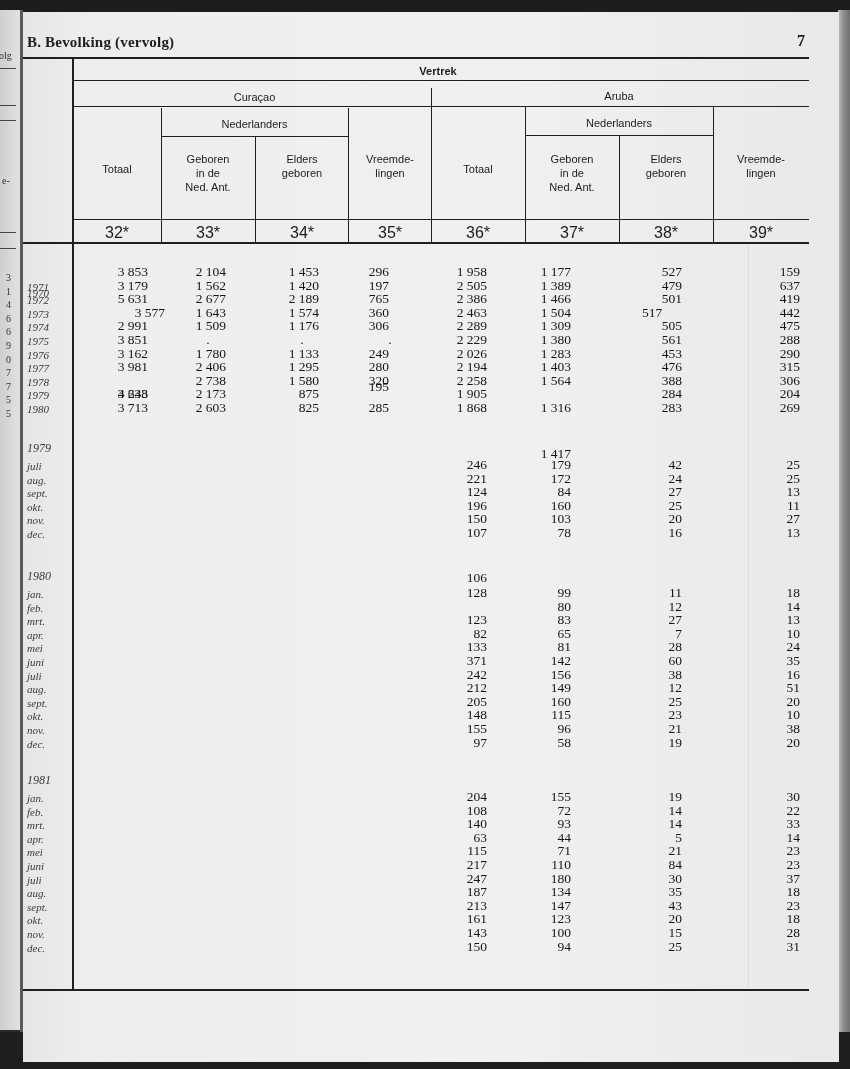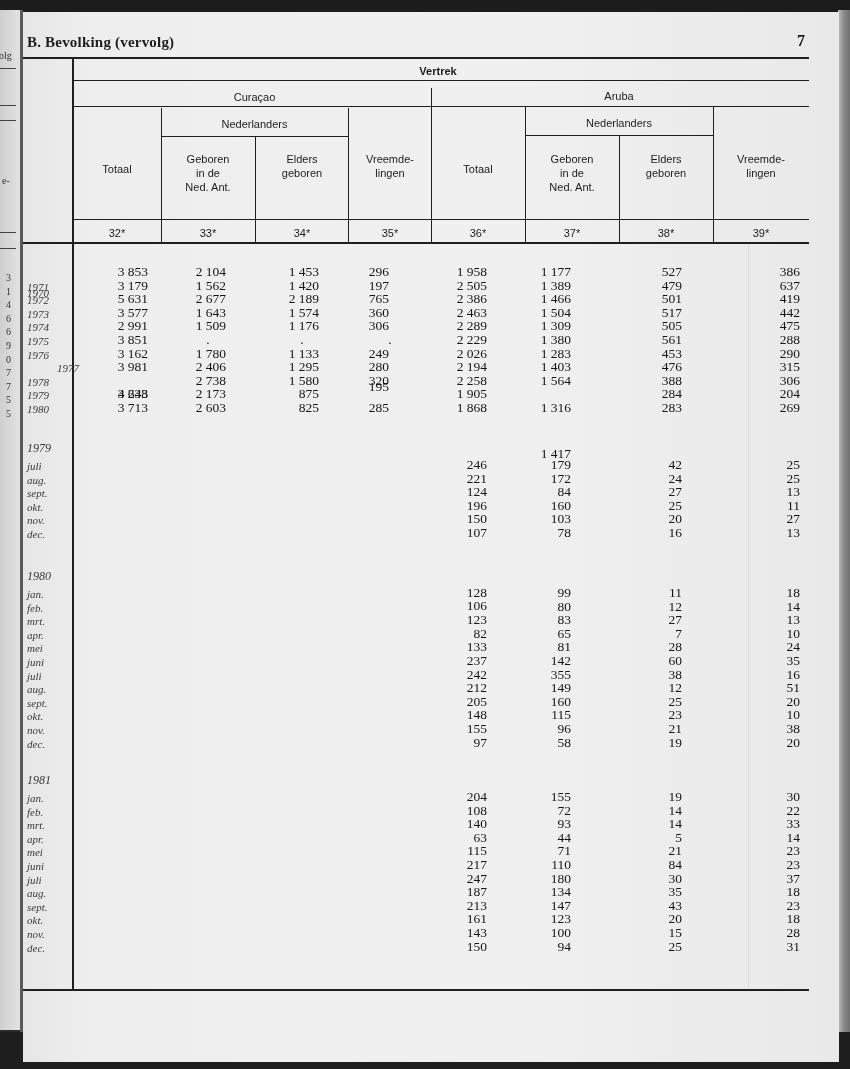--- a/index.html
+++ b/index.html
@@ -33,21 +33,21 @@
   .page-number {
     position: absolute; left: 774px; top: 20px; font-size: 16px; font-weight: bold;
     font-family: "Liberation Serif", serif;
   }
   .hline { position: absolute; background: #1f1f1f; }
   .vline { position: absolute; background: #1f1f1f; }
   .hdr {
     position: absolute; font-family: "Liberation Sans", sans-serif; font-size: 11px;
     text-align: center; color: #1c1c1c; line-height: 14px;
   }
-  .colnum { font-size: 11px; }
+  .colnum { font-size: 16px; }
   .rowlabel {
     position: absolute; left: 4px; font-family: "Liberation Serif", serif; font-style: italic;
     font-size: 11px; color: #3a3a3a; line-height: 12px;
   }
   .cell {
     position: absolute; font-family: "Liberation Serif", serif; font-size: 13.5px;
     text-align: right; color: #151515; line-height: 13.6px; white-space: pre;
   }
 </style>
 </head>
@@ -134,21 +134,21 @@
       <div class="hdr colnum" style="left: 708px; width: 60px; top: 214px;">39*</div>
     </div>
   <div id="rowLabels">
       <div class="rowlabel" style="top: 255px; margin-top: 20px;">1970</div>
       <div class="rowlabel" style="top: 268.6px;">1971</div>
       <div class="rowlabel" style="top: 282.2px;">1972</div>
       <div class="rowlabel" style="top: 295.8px;">1973</div>
       <div class="rowlabel" style="top: 309.4px;">1974</div>
       <div class="rowlabel" style="top: 323px;">1975</div>
       <div class="rowlabel" style="top: 336.6px;">1976</div>
-      <div class="rowlabel" style="top: 350.2px; margin-left: 30px;">1977</div>
+      <div class="rowlabel" style="top: 350.2px;">1977</div>
       <div class="rowlabel" style="top: 363.8px;">1978</div>
       <div class="rowlabel" style="top: 377.4px;">1979</div>
       <div class="rowlabel" style="top: 391px;">1980</div>
       <div class="rowlabel" style="top: 430px; font-size: 12px;">1979</div>
       <div class="rowlabel" style="top: 448px;">juli</div>
       <div class="rowlabel" style="top: 461.6px;">aug.</div>
       <div class="rowlabel" style="top: 475.2px;">sept.</div>
       <div class="rowlabel" style="top: 488.8px;">okt.</div>
       <div class="rowlabel" style="top: 502.4px;">nov.</div>
       <div class="rowlabel" style="top: 516px;">dec.</div>
@@ -180,44 +180,44 @@
       <div class="rowlabel" style="top: 929.6px;">dec.</div>
     </div>
   <div id="cells">
       <div class="cell" style="top: 253px; left: 65px; width: 60px;">3 853</div>
       <div class="cell" style="top: 253px; left: 143px; width: 60px;">2 104</div>
       <div class="cell" style="top: 253px; left: 236px; width: 60px;">1 453</div>
       <div class="cell" style="top: 253px; left: 306px; width: 60px;">296</div>
       <div class="cell" style="top: 253px; left: 404px; width: 60px;">1 958</div>
       <div class="cell" style="top: 253px; left: 488px; width: 60px;">1 177</div>
       <div class="cell" style="top: 253px; left: 599px; width: 60px;">527</div>
-      <div class="cell" style="top: 253px; left: 717px; width: 60px;">386</div>
+      <div class="cell" style="top: 253px; left: 717px; width: 60px;">159</div>
       <div class="cell" style="top: 266.6px; left: 65px; width: 60px;">3 179</div>
       <div class="cell" style="top: 266.6px; left: 143px; width: 60px;">1 562</div>
       <div class="cell" style="top: 266.6px; left: 236px; width: 60px;">1 420</div>
       <div class="cell" style="top: 266.6px; left: 306px; width: 60px;">197</div>
       <div class="cell" style="top: 266.6px; left: 404px; width: 60px;">2 505</div>
       <div class="cell" style="top: 266.6px; left: 488px; width: 60px;">1 389</div>
       <div class="cell" style="top: 266.6px; left: 599px; width: 60px;">479</div>
       <div class="cell" style="top: 266.6px; left: 717px; width: 60px;">637</div>
       <div class="cell" style="top: 280.2px; left: 65px; width: 60px;">5 631</div>
       <div class="cell" style="top: 280.2px; left: 143px; width: 60px;">2 677</div>
       <div class="cell" style="top: 280.2px; left: 236px; width: 60px;">2 189</div>
       <div class="cell" style="top: 280.2px; left: 306px; width: 60px;">765</div>
       <div class="cell" style="top: 280.2px; left: 404px; width: 60px;">2 386</div>
       <div class="cell" style="top: 280.2px; left: 488px; width: 60px;">1 466</div>
       <div class="cell" style="top: 280.2px; left: 599px; width: 60px;">501</div>
       <div class="cell" style="top: 280.2px; left: 717px; width: 60px;">419</div>
-      <div class="cell" style="top: 293.8px; left: 65px; width: 60px;">3 577</div>
+      <div class="cell" style="top: 293.8px; left: 82px; width: 60px;">3 577</div>
       <div class="cell" style="top: 293.8px; left: 143px; width: 60px;">1 643</div>
       <div class="cell" style="top: 293.8px; left: 236px; width: 60px;">1 574</div>
       <div class="cell" style="top: 293.8px; left: 306px; width: 60px;">360</div>
       <div class="cell" style="top: 293.8px; left: 404px; width: 60px;">2 463</div>
       <div class="cell" style="top: 293.8px; left: 488px; width: 60px;">1 504</div>
-      <div class="cell" style="top: 293.8px; left: 599px; width: 60px;">517</div>
+      <div class="cell" style="top: 293.8px; left: 599px; width: 60px; text-align: center;">517</div>
       <div class="cell" style="top: 293.8px; left: 717px; width: 60px;">442</div>
       <div class="cell" style="top: 307.4px; left: 65px; width: 60px;">2 991</div>
       <div class="cell" style="top: 307.4px; left: 143px; width: 60px;">1 509</div>
       <div class="cell" style="top: 307.4px; left: 236px; width: 60px;">1 176</div>
       <div class="cell" style="top: 307.4px; left: 306px; width: 60px;">306</div>
       <div class="cell" style="top: 307.4px; left: 404px; width: 60px;">2 289</div>
       <div class="cell" style="top: 307.4px; left: 488px; width: 60px;">1 309</div>
       <div class="cell" style="top: 307.4px; left: 599px; width: 60px;">505</div>
       <div class="cell" style="top: 307.4px; left: 717px; width: 60px;">475</div>
       <div class="cell" style="top: 321px; left: 65px; width: 60px;">3 851</div>
@@ -289,42 +289,42 @@
       <div class="cell" style="top: 500.4px; left: 599px; width: 60px;">20</div>
       <div class="cell" style="top: 500.4px; left: 717px; width: 60px;">27</div>
       <div class="cell" style="top: 514px; left: 404px; width: 60px;">107</div>
       <div class="cell" style="top: 514px; left: 488px; width: 60px;">78</div>
       <div class="cell" style="top: 514px; left: 599px; width: 60px;">16</div>
       <div class="cell" style="top: 514px; left: 717px; width: 60px;">13</div>
       <div class="cell" style="top: 574px; left: 404px; width: 60px;">128</div>
       <div class="cell" style="top: 574px; left: 488px; width: 60px;">99</div>
       <div class="cell" style="top: 574px; left: 599px; width: 60px;">11</div>
       <div class="cell" style="top: 574px; left: 717px; width: 60px;">18</div>
-      <div class="cell" style="top: 587px; left: 404px; width: 60px;">106</div>
+      <div class="cell" style="top: 559px; left: 404px; width: 60px;">106</div>
       <div class="cell" style="top: 587.6px; left: 488px; width: 60px;">80</div>
       <div class="cell" style="top: 587.6px; left: 599px; width: 60px;">12</div>
       <div class="cell" style="top: 587.6px; left: 717px; width: 60px;">14</div>
       <div class="cell" style="top: 601.2px; left: 404px; width: 60px;">123</div>
       <div class="cell" style="top: 601.2px; left: 488px; width: 60px;">83</div>
       <div class="cell" style="top: 601.2px; left: 599px; width: 60px;">27</div>
       <div class="cell" style="top: 601.2px; left: 717px; width: 60px;">13</div>
       <div class="cell" style="top: 614.8px; left: 404px; width: 60px;">82</div>
       <div class="cell" style="top: 614.8px; left: 488px; width: 60px;">65</div>
       <div class="cell" style="top: 614.8px; left: 599px; width: 60px;">7</div>
       <div class="cell" style="top: 614.8px; left: 717px; width: 60px;">10</div>
       <div class="cell" style="top: 628.4px; left: 404px; width: 60px;">133</div>
       <div class="cell" style="top: 628.4px; left: 488px; width: 60px;">81</div>
       <div class="cell" style="top: 628.4px; left: 599px; width: 60px;">28</div>
       <div class="cell" style="top: 628.4px; left: 717px; width: 60px;">24</div>
-      <div class="cell" style="top: 642px; left: 404px; width: 60px;">237</div>
+      <div class="cell" style="top: 642px; left: 404px; width: 60px;">371</div>
       <div class="cell" style="top: 642px; left: 488px; width: 60px;">142</div>
       <div class="cell" style="top: 642px; left: 599px; width: 60px;">60</div>
       <div class="cell" style="top: 642px; left: 717px; width: 60px;">35</div>
       <div class="cell" style="top: 655.6px; left: 404px; width: 60px;">242</div>
-      <div class="cell" style="top: 655.6px; left: 488px; width: 60px;">355</div>
+      <div class="cell" style="top: 655.6px; left: 488px; width: 60px;">156</div>
       <div class="cell" style="top: 655.6px; left: 599px; width: 60px;">38</div>
       <div class="cell" style="top: 655.6px; left: 717px; width: 60px;">16</div>
       <div class="cell" style="top: 669.2px; left: 404px; width: 60px;">212</div>
       <div class="cell" style="top: 669.2px; left: 488px; width: 60px;">149</div>
       <div class="cell" style="top: 669.2px; left: 599px; width: 60px;">12</div>
       <div class="cell" style="top: 669.2px; left: 717px; width: 60px;">51</div>
       <div class="cell" style="top: 682.8px; left: 404px; width: 60px;">205</div>
       <div class="cell" style="top: 682.8px; left: 488px; width: 60px;">160</div>
       <div class="cell" style="top: 682.8px; left: 599px; width: 60px;">25</div>
       <div class="cell" style="top: 682.8px; left: 717px; width: 60px;">20</div>

